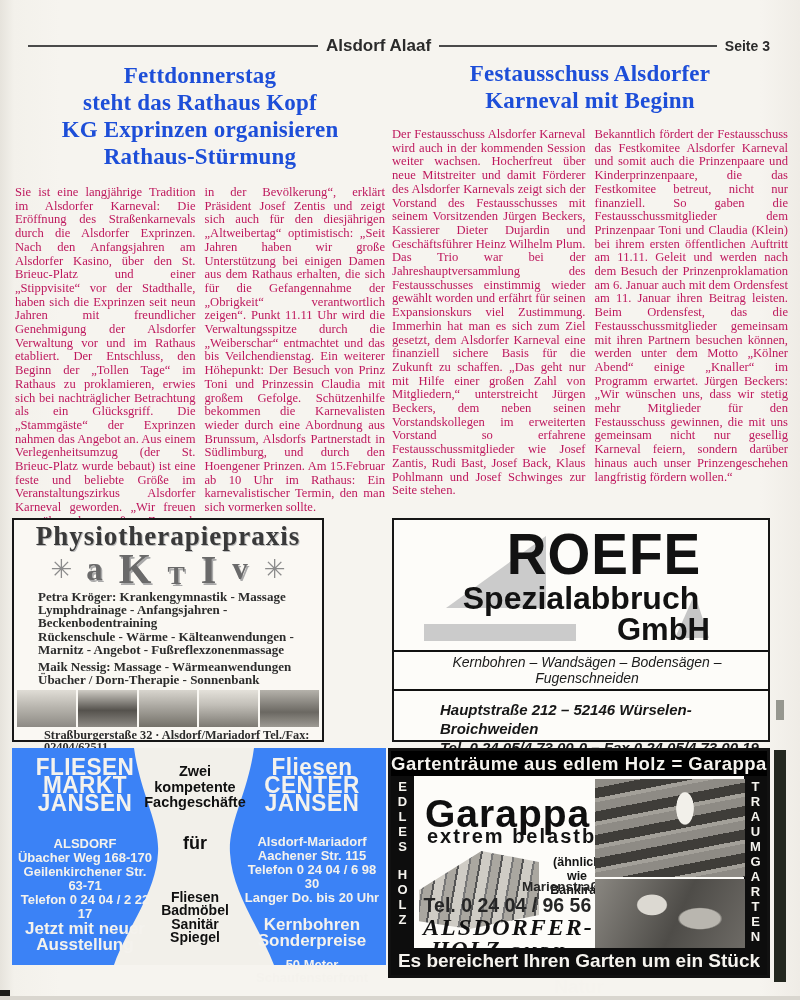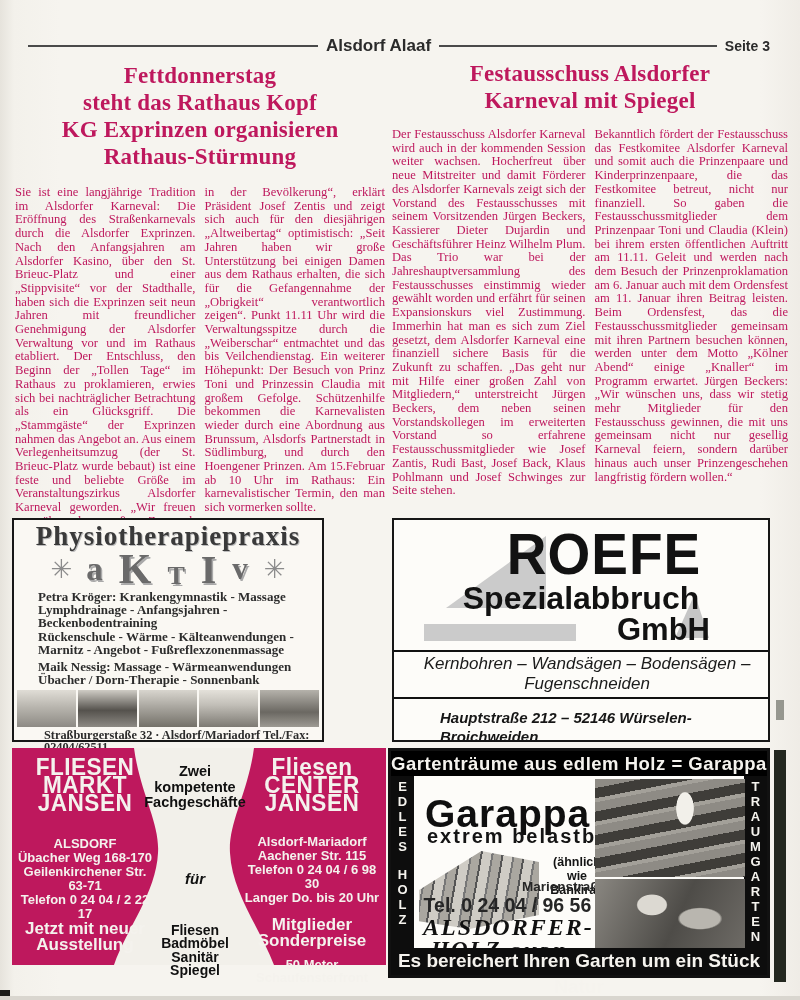--- a/index.html
+++ b/index.html
@@ -10,21 +10,21 @@
   }
   .hdr{position:absolute;left:28px;top:36px;width:742px;display:flex;align-items:center;
        font-family:"Liberation Sans",sans-serif;font-weight:bold;color:#2b2b2b;}
   .hdr .rule{height:2px;background:#4a4a4a;}
   .r1{width:290px;} .r2{flex:1;}
   .hdr-title{font-size:17px;padding:0 8px;}
   .hdr-page{font-size:14px;padding-left:8px;}
 
   
   .art{position:absolute;}
-  .art-title{font-weight:bold;text-align:center;color:#be185d;font-size:23px;line-height:27px;letter-spacing:.2px;}
+  .art-title{font-weight:bold;text-align:center;color:#1d4ed8;font-size:23px;line-height:27px;letter-spacing:.2px;}
   .cols{display:flex;gap:9px;margin-top:14px;}
   .col{flex:1;text-align:justify;font-size:12.6px;line-height:13.7px;color:#be185d;}
   #art-left{left:15px;top:62px;width:370px;}
   #art-left .cols{margin-top:16px;}
   #art-right{left:392px;top:60px;width:396px;}
 
   
   .adbox{position:absolute;box-sizing:border-box;}
 
   
@@ -53,40 +53,40 @@
   .tri1{position:absolute;left:52px;top:16px;width:100px;height:72px;background:#cbcbcb;
         clip-path:polygon(0 100%,100% 0,100% 100%);}
   .tri2{position:absolute;left:281px;top:74px;width:34px;height:44px;background:#c6c6c6;
         clip-path:polygon(0 100%,58% 0,100% 100%);}
   .graybar{position:absolute;left:30px;top:104px;width:152px;height:17px;background:#cbcbcb;}
   .ro-name{position:relative;text-align:center;padding-left:46px;font-weight:bold;font-size:55px;line-height:56px;
            letter-spacing:1px;color:#121212;margin-top:6px;transform:scaleY(1.04);}
   .ro-l2{position:relative;text-align:center;font-weight:bold;font-size:32px;line-height:33px;color:#121212;}
   .ro-l3{position:relative;text-align:right;padding-right:58px;font-weight:bold;font-size:31px;line-height:30px;color:#121212;}
   .ro-serv{margin-top:5px;border-top:2px solid #111;border-bottom:2px solid #111;padding:2px 0 3px 12px;
-           text-align:center;font-style:italic;font-size:17px;color:#1b1b1b;}
+           text-align:center;font-style:italic;font-size:14px;color:#1b1b1b;}
   .ro-addr{margin:9px 0 0 46px;font-style:italic;font-weight:bold;font-size:15px;line-height:19px;color:#161616;}
 
   
-  #fliesen{left:12px;top:748px;width:374px;height:217px;background:#be185d;
+  #fliesen{left:12px;top:748px;width:374px;height:217px;background:#3b82f6;
            font-family:"Liberation Sans",sans-serif;}
   #fliesen svg{position:absolute;left:0;top:0;}
   .fl-col{position:absolute;text-align:center;font-weight:bold;}
   .fl-left{left:2px;top:10px;width:142px;color:#f4f2ed;}
   .fl-right{right:2px;top:10px;width:144px;color:#f4f2ed;}
   .fl-mid{left:124px;top:16px;width:118px;color:#101010;}
   .fl-title{font-size:24px;line-height:18px;transform:scaleX(.94);letter-spacing:.5px;}
   .fl-title div{margin-bottom:0px;}
   .fl-addr{margin-top:25px;font-size:13px;line-height:14px;}
   .fl-promo{font-size:17px;line-height:16px;}
   .fl-right .fl-addr{margin-top:23px;}
   .fl-right .fl-promo{margin-top:12px;}
   .fl-extra{margin-top:9px;font-size:13px;line-height:13px;}
   .fm-top{font-size:14.5px;line-height:15.5px;}
-  .fm-fuer{margin-top:59px;font-size:15px;font-style:italic;}
+  .fm-fuer{margin-top:22px;font-size:18px;}
   .fm-bot{margin-top:37px;font-size:14px;line-height:13.5px;}
 
   
   #garappa{left:388px;top:748px;width:382px;height:230px;background:#fdfcf9;border:3px solid #111;
            font-family:"Liberation Sans",sans-serif;}
   .g-top{position:absolute;left:0;top:0;right:0;height:25px;background:#000000;color:#f5f3ee;
          font-weight:bold;font-size:18.5px;line-height:25px;text-align:center;letter-spacing:.5px;}
   .g-bot{position:absolute;left:0;bottom:0;right:0;height:27px;background:#0d0d0d;color:#f5f3ee;
          font-weight:bold;font-size:19px;line-height:26px;text-align:center;}
   .g-strip{position:absolute;top:25px;bottom:27px;width:23px;background:#0d0d0d;color:#f5f3ee;
@@ -144,21 +144,21 @@
   </div>
   <div class="cols">
     <div class="col">Sie ist eine langjährige Tradition im Alsdorfer Karneval: Die Eröffnung des Straßenkarnevals durch die Alsdorfer Exprinzen. Nach den Anfangsjahren am Alsdorfer Kasino, über den St. Brieuc-Platz und einer „Stippvisite“ vor der Stadthalle, haben sich die Exprinzen seit neun Jahren mit freundlicher Genehmigung der Alsdorfer Verwaltung vor und im Rathaus etabliert. Der Entschluss, den Beginn der „Tollen Tage“ im Rathaus zu proklamieren, erwies sich bei nachträglicher Betrachtung als ein Glücksgriff. Die „Stammgäste“ der Exprinzen nahmen das Angebot an. Aus einem Verlegenheitsumzug (der St. Brieuc-Platz wurde bebaut) ist eine feste und beliebte Größe im Veranstaltungszirkus Alsdorfer Karneval geworden. „Wir freuen uns über den großen Zuspruch unserer Veranstaltung</div>
     <div class="col">in der Bevölkerung“, erklärt Präsident Josef Zentis und zeigt sich auch für den diesjährigen „Altweibertag“ optimistisch: „Seit Jahren haben wir große Unterstützung bei einigen Damen aus dem Rathaus erhalten, die sich für die Gefangennahme der „Obrigkeit“ verantwortlich zeigen“. Punkt 11.11 Uhr wird die Verwaltungsspitze durch die „Weiberschar“ entmachtet und das bis Veilchendienstag. Ein weiterer Höhepunkt: Der Besuch von Prinz Toni und Prinzessin Claudia mit großem Gefolge. Schützenhilfe bekommen die Karnevalisten wieder durch eine Abordnung aus Brunssum, Alsdorfs Partnerstadt in Südlimburg, und durch den Hoengener Prinzen. Am 15.Februar ab 10 Uhr im Rathaus: Ein karnevalistischer Termin, den man sich vormerken sollte.</div>
   </div>
 </div>
 
 <div class="art" id="art-right">
   <div class="art-title">
     <div>Festausschuss Alsdorfer</div>
-    <div>Karneval mit Spiegel</div>
+    <div>Karneval mit Beginn</div>
   </div>
   <div class="cols">
     <div class="col">Der Festausschuss Alsdorfer Karneval wird auch in der kommenden Session weiter wachsen. Hocherfreut über neue Mitstreiter und damit Förderer des Alsdorfer Karnevals zeigt sich der Vorstand des Festausschusses mit seinem Vorsitzenden Jürgen Beckers, Kassierer Dieter Dujardin und Geschäftsführer Heinz Wilhelm Plum. Das Trio war bei der Jahreshauptversammlung des Festausschusses einstimmig wieder gewählt worden und erfährt für seinen Expansionskurs viel Zustimmung. Immerhin hat man es sich zum Ziel gesetzt, dem Alsdorfer Karneval eine finanziell sichere Basis für die Zukunft zu schaffen. „Das geht nur mit Hilfe einer großen Zahl von Mitgliedern,“ unterstreicht Jürgen Beckers, dem neben seinen Vorstandskollegen im erweiterten Vorstand so erfahrene Festausschussmitglieder wie Josef Zantis, Rudi Bast, Josef Back, Klaus Pohlmann und Josef Schwinges zur Seite stehen.</div>
     <div class="col">Bekanntlich fördert der Festausschuss das Festkomitee Alsdorfer Karneval und somit auch die Prinzenpaare und Kinderprinzenpaare, die das Festkomitee betreut, nicht nur finanziell. So gaben die Festausschussmitglieder dem Prinzenpaar Toni und Claudia (Klein) bei ihrem ersten öffentlichen Auftritt am 11.11. Geleit und werden nach dem Besuch der Prinzenproklamation am 6. Januar auch mit dem Ordensfest am 11. Januar ihren Beitrag leisten. Beim Ordensfest, das die Festausschussmitglieder gemeinsam mit ihren Partnern besuchen können, werden unter dem Motto „Kölner Abend“ einige „Knaller“ im Programm erwartet. Jürgen Beckers: „Wir wünschen uns, dass wir stetig mehr Mitglieder für den Festausschuss gewinnen, die mit uns gemeinsam nicht nur gesellig Karneval feiern, sondern darüber hinaus auch unser Prinzengeschehen langfristig fördern wollen.“</div>
   </div>
 </div>
 
 <div class="adbox" id="physio">
   <div class="ph-title">Physiotherapiepraxis</div>
   <div class="aktiv-row">
@@ -250,21 +250,21 @@
       <div>CENTER</div>
       <div>JANSEN</div>
     </div>
     <div class="fl-addr">
       <div>Alsdorf-Mariadorf</div>
       <div>Aachener Str. 115</div>
       <div>Telefon 0 24 04 / 6 98 30</div>
       <div>Langer Do. bis 20 Uhr</div>
     </div>
     <div class="fl-promo">
-      <div>Mitglieder</div>
+      <div>Kernbohren</div>
       <div>Sonderpreise</div>
     </div>
     <div class="fl-extra">
       <div>50 Meter</div>
       <div>Schaufensterfront</div>
     </div>
   </div>
 </div>
 
 <div class="adbox" id="garappa">

